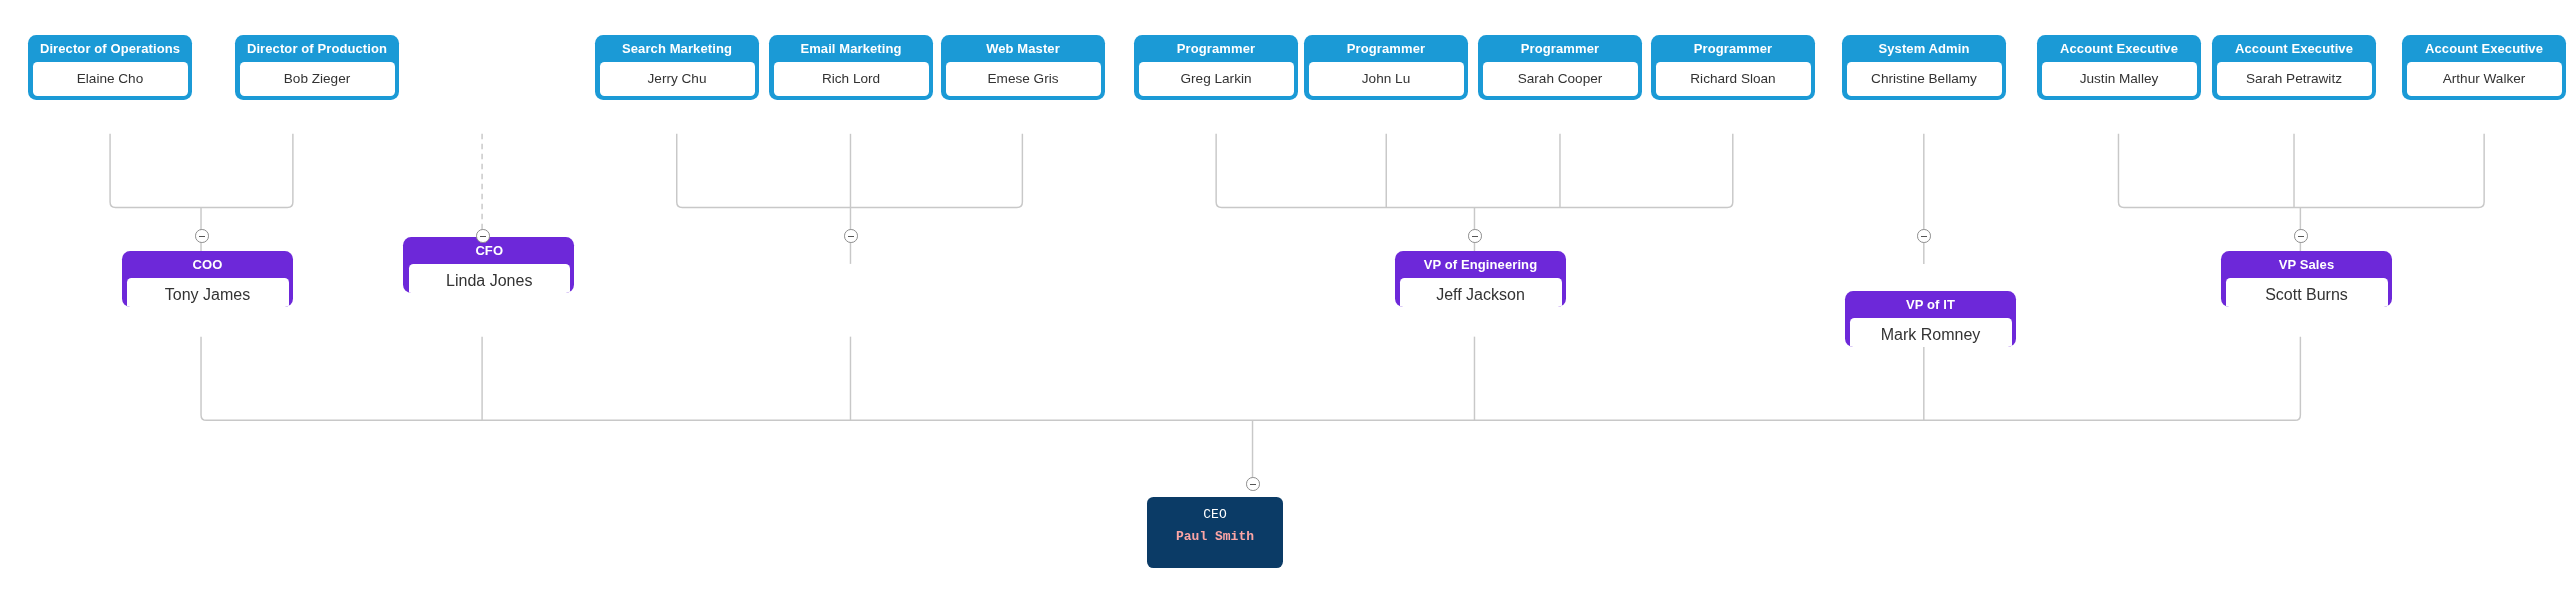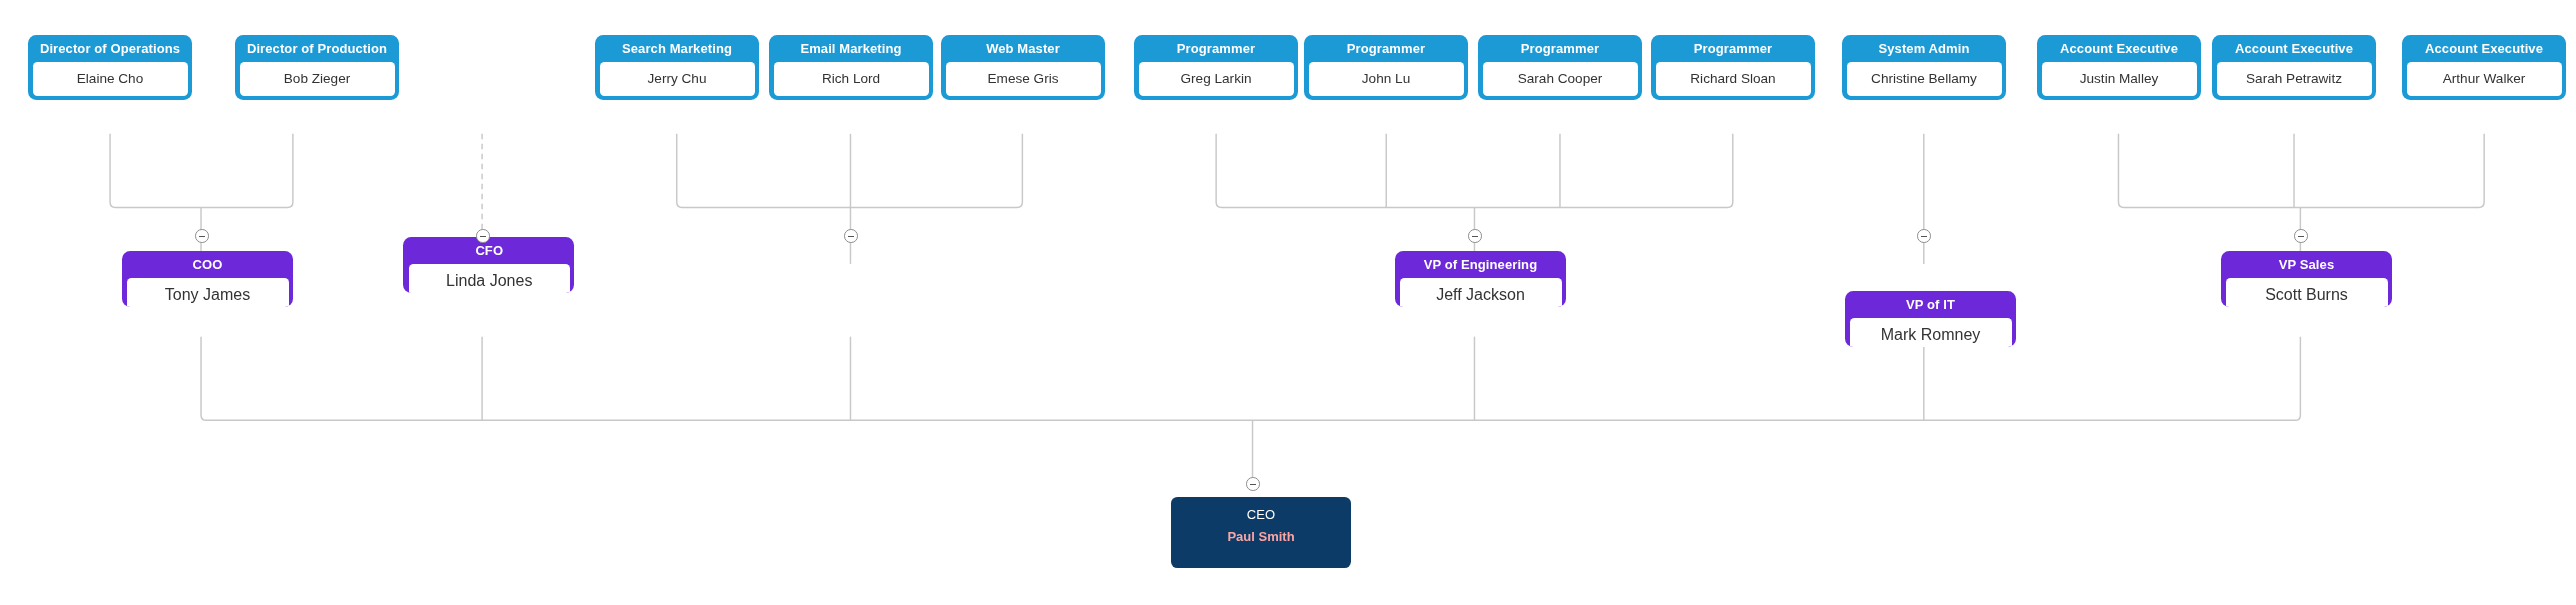--- a/index.html
+++ b/index.html
@@ -243,19 +243,19 @@
     <div class="node-name">Mark Romney</div>
   </div>
 
   <div class="toggle" style="left:2294px; top:229px;"></div>
   <div class="node lvl2" style="left:2221px;top:251px;">
     <div class="node-title">VP Sales</div>
     <div class="node-name">Scott Burns</div>
   </div>
 
   <div class="toggle" style="left:1246px; top:477px;"></div>
-  <div class="node lvl3" style="left:1171px;top:497px; width:180px; height:71px;">
+  <div class="node lvl3" style="left:1147px;top:497px; width:136px; height:71px;font-family:Liberation Mono, monospace;">
     <div class="node-title">CEO</div>
     <div class="node-name">Paul Smith</div>
   </div>
 
 </div>
 
 
 </body></html>

